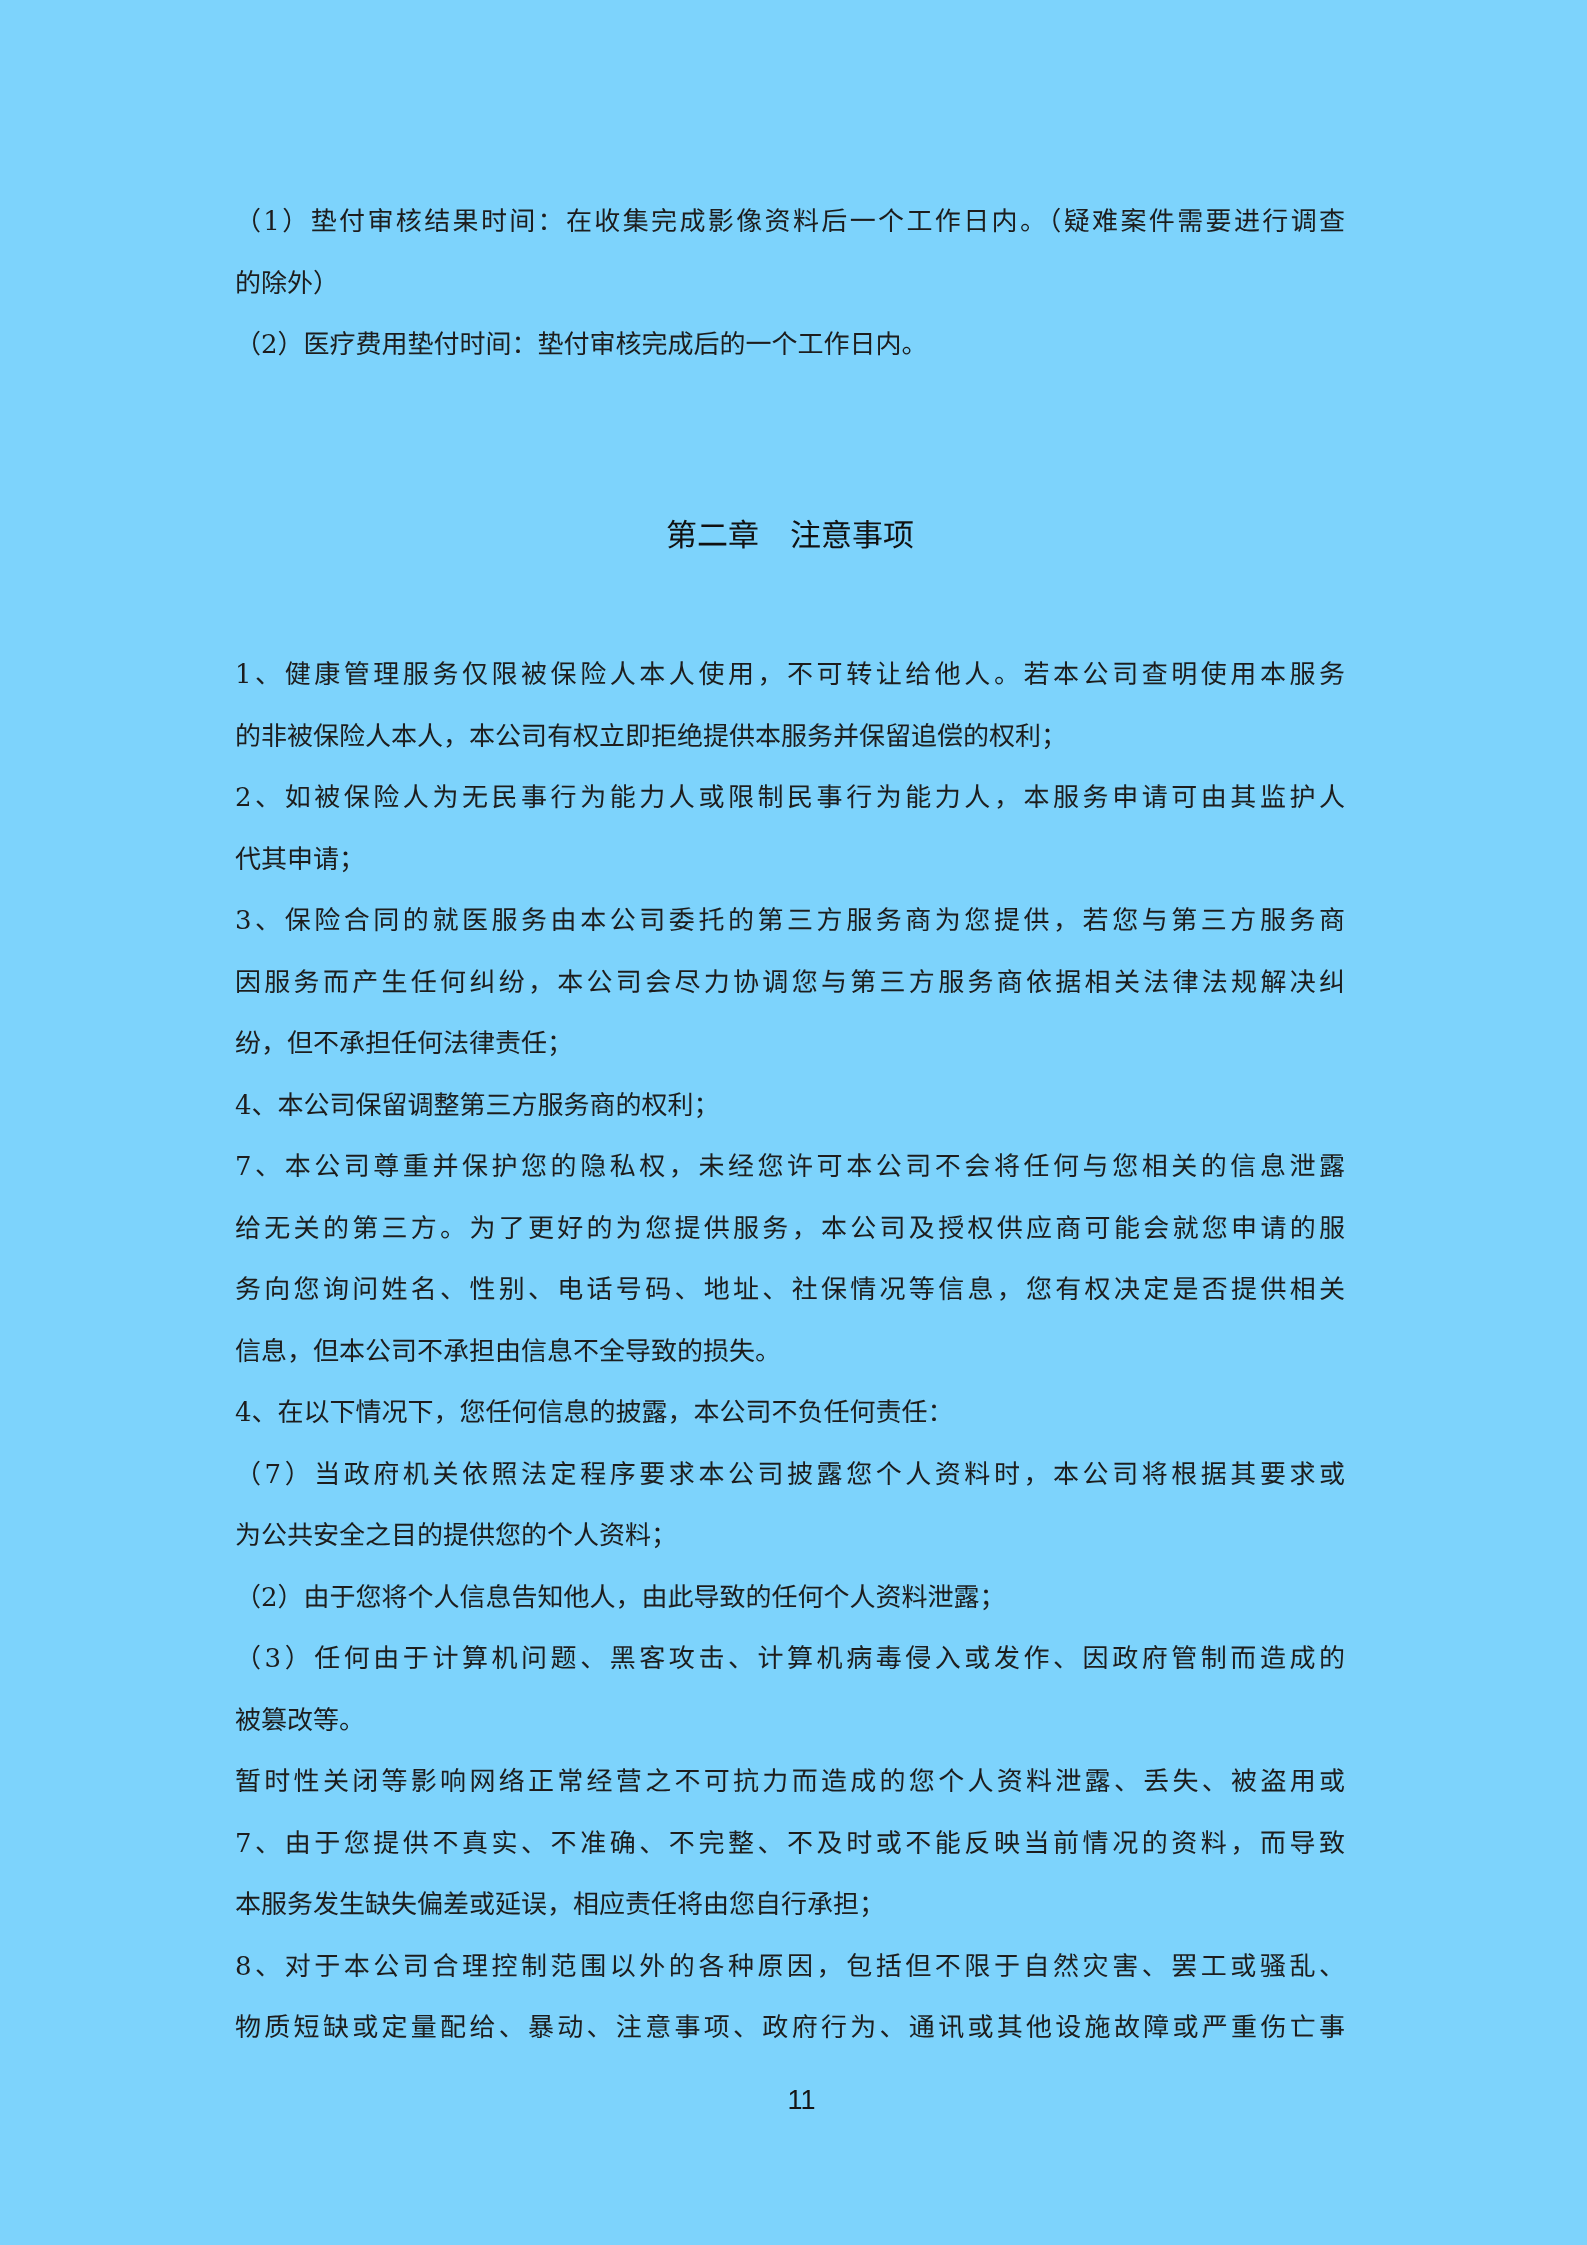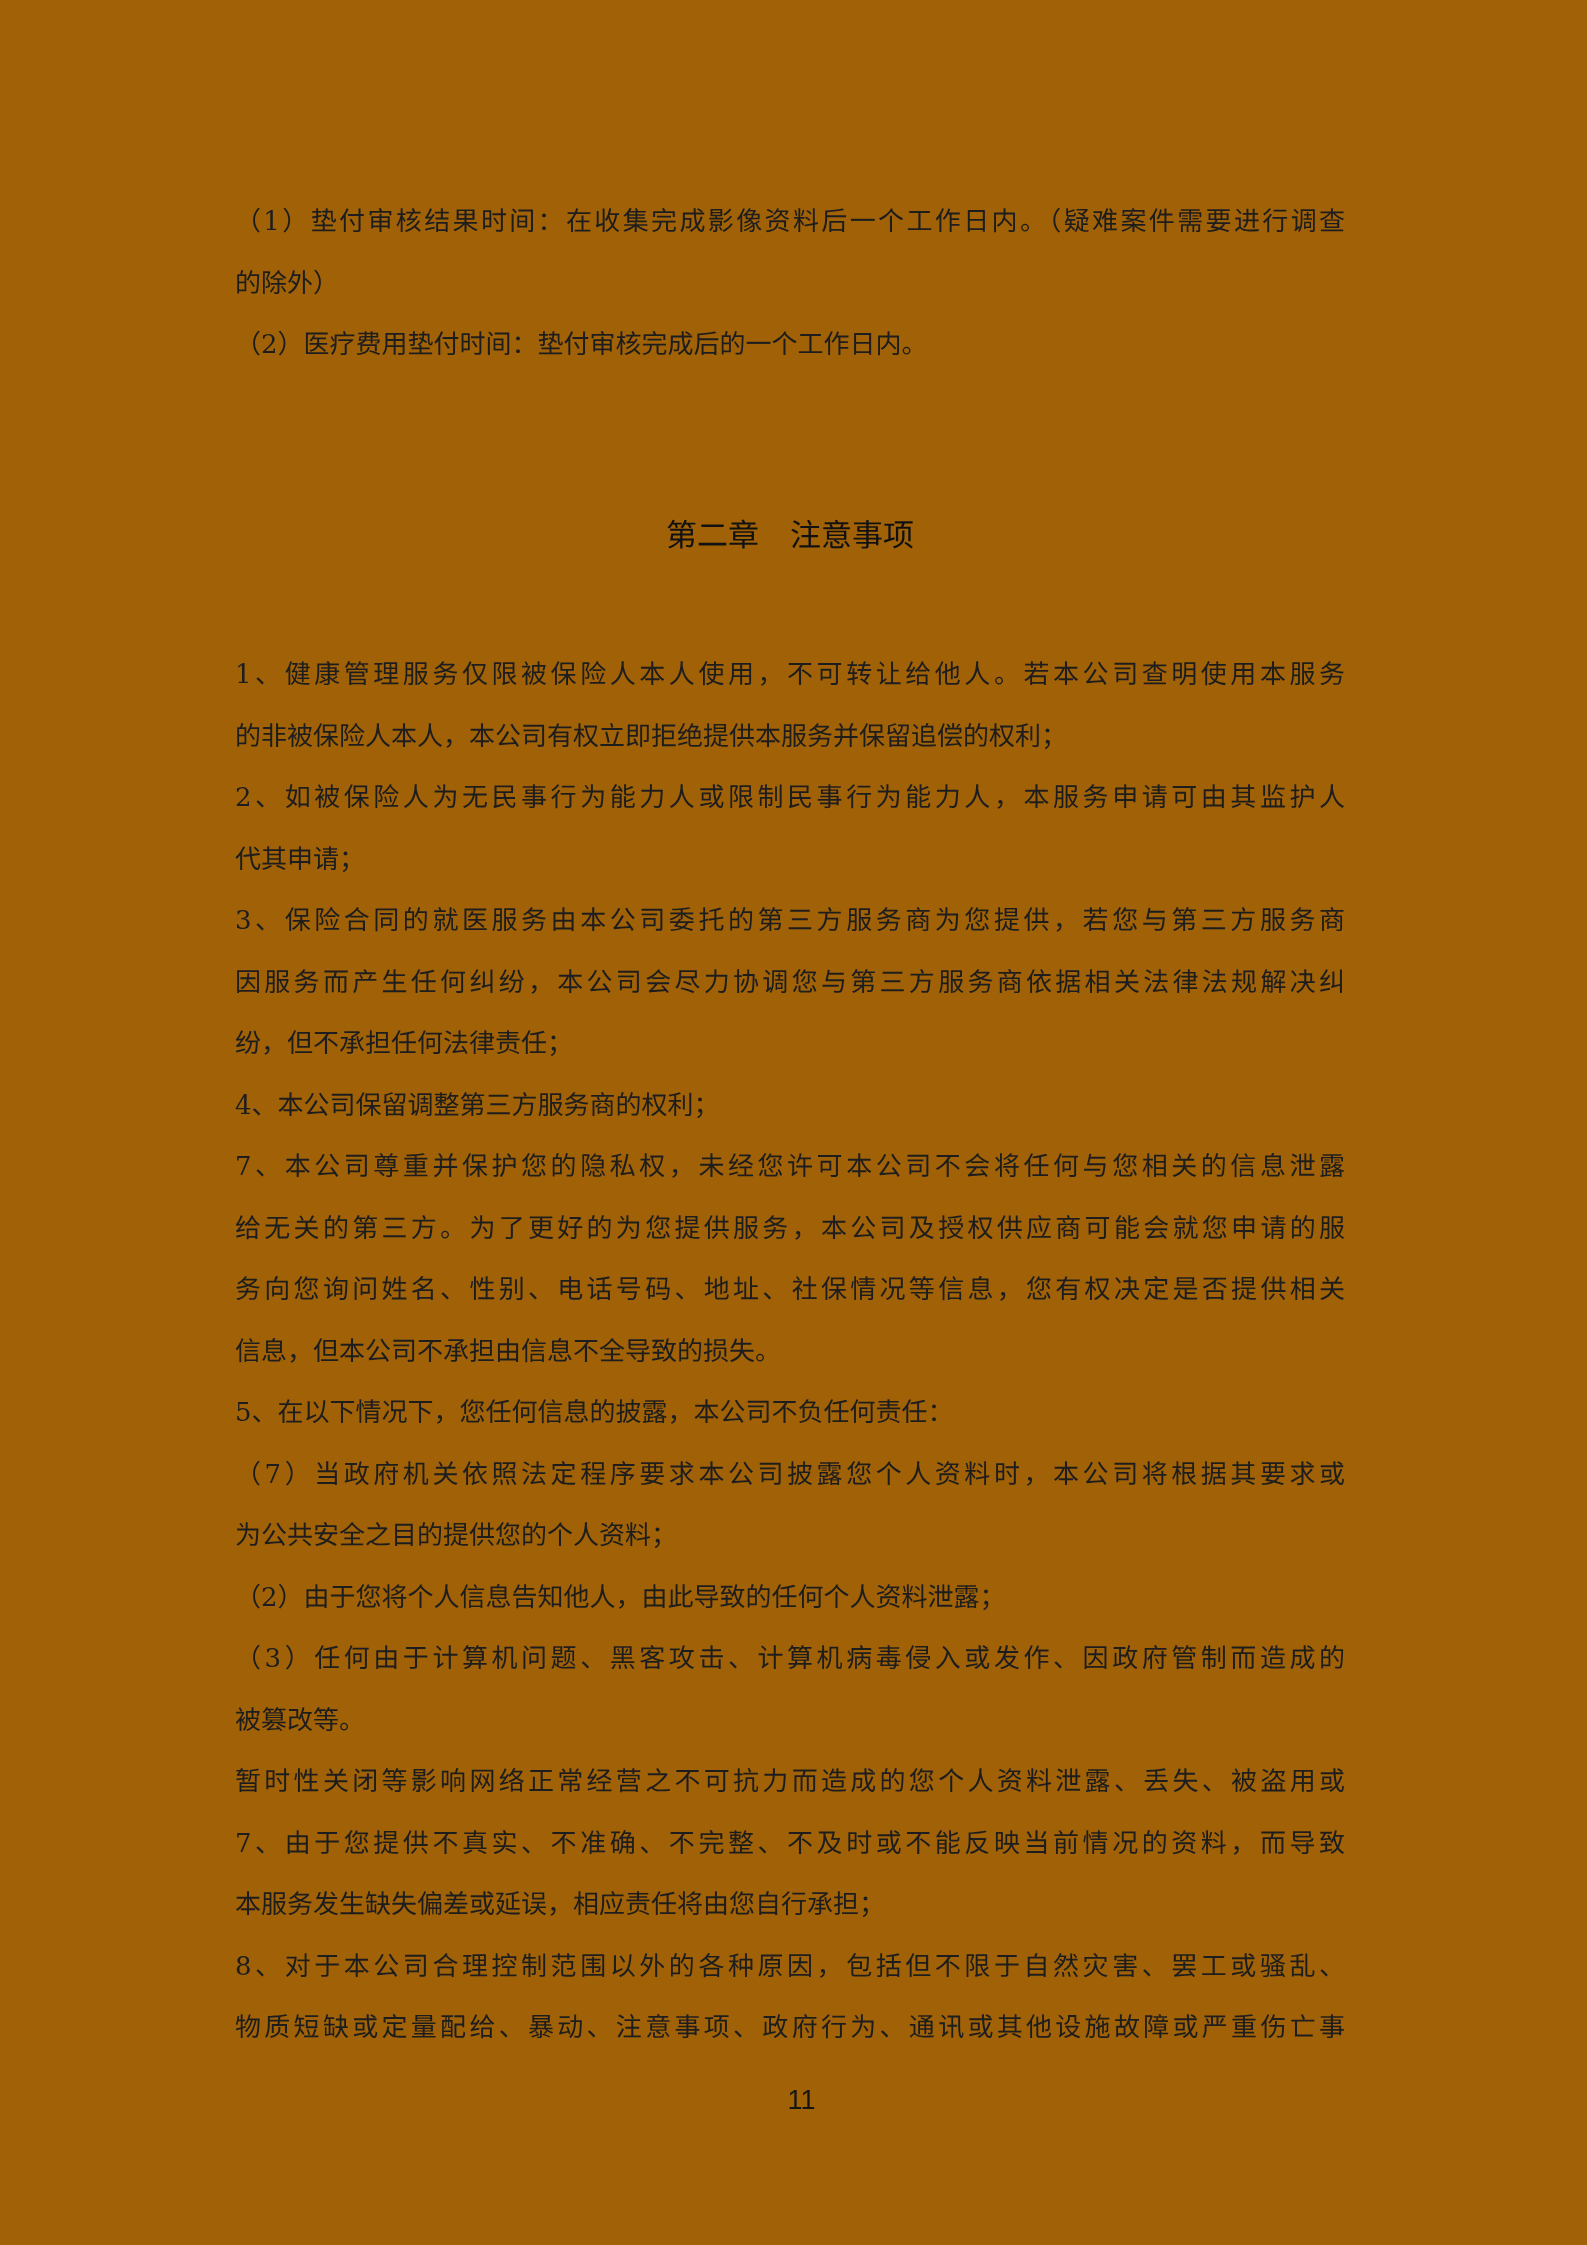--- a/index.html
+++ b/index.html
@@ -1,20 +1,20 @@
 <!DOCTYPE html>
 <html lang="zh-CN"><head>
 <meta charset="utf-8">
 <style>
   html, body { margin:0; padding:0; background:#ffffff; }
   .page {
     position:relative;
     width:1587px;
     height:2245px;
-    background:#a16207;
+    background:#7dd3fc;
     overflow:hidden;
     font-family:"DejaVu Serif","Liberation Serif",serif;
     color:#1d1d1d;
   }
   .content {
     position:absolute;
     left:235px;
     top:191px;
     width:1110px;
   }
@@ -89,21 +89,21 @@
     </div>
 
     <div class="para">
       <div class="line j">7、本公司尊重并保护您的隐私权，未经您许可本公司不会将任何与您相关的信息泄露</div>
       <div class="line j">给无关的第三方。为了更好的为您提供服务，本公司及授权供应商可能会就您申请的服</div>
       <div class="line j">务向您询问姓名、性别、电话号码、地址、社保情况等信息，您有权决定是否提供相关</div>
       <div class="line">信息，但本公司不承担由信息不全导致的损失。</div>
     </div>
 
     <div class="para">
-      <div class="line">5、在以下情况下，您任何信息的披露，本公司不负任何责任：</div>
+      <div class="line">4、在以下情况下，您任何信息的披露，本公司不负任何责任：</div>
     </div>
 
     <div class="para">
       <div class="line j">（7）当政府机关依照法定程序要求本公司披露您个人资料时，本公司将根据其要求或</div>
       <div class="line">为公共安全之目的提供您的个人资料；</div>
     </div>
 
     <div class="para">
       <div class="line">（2）由于您将个人信息告知他人，由此导致的任何个人资料泄露；</div>
     </div>

